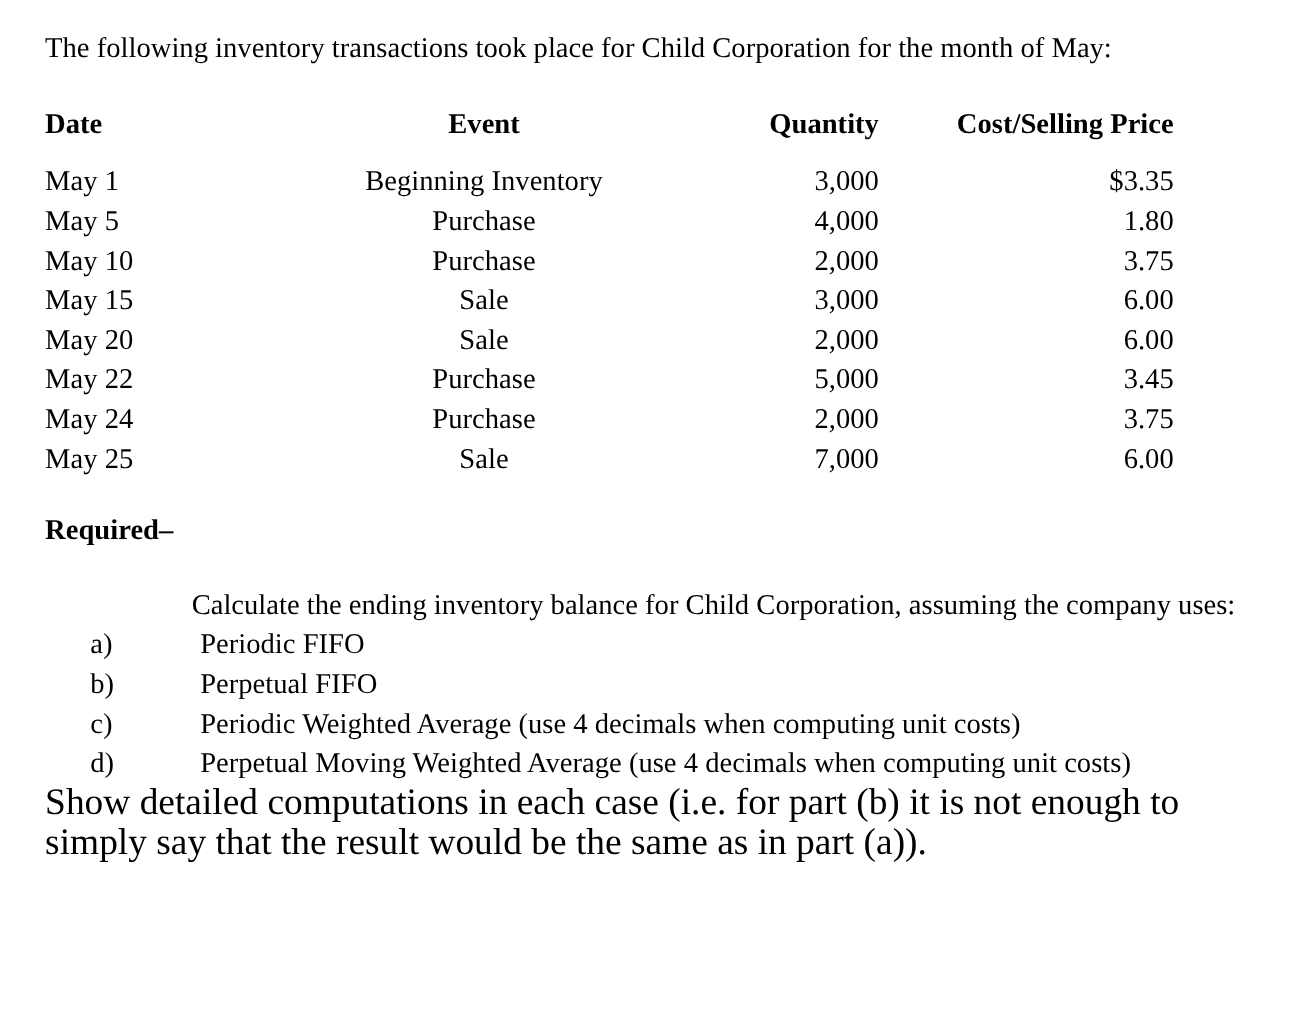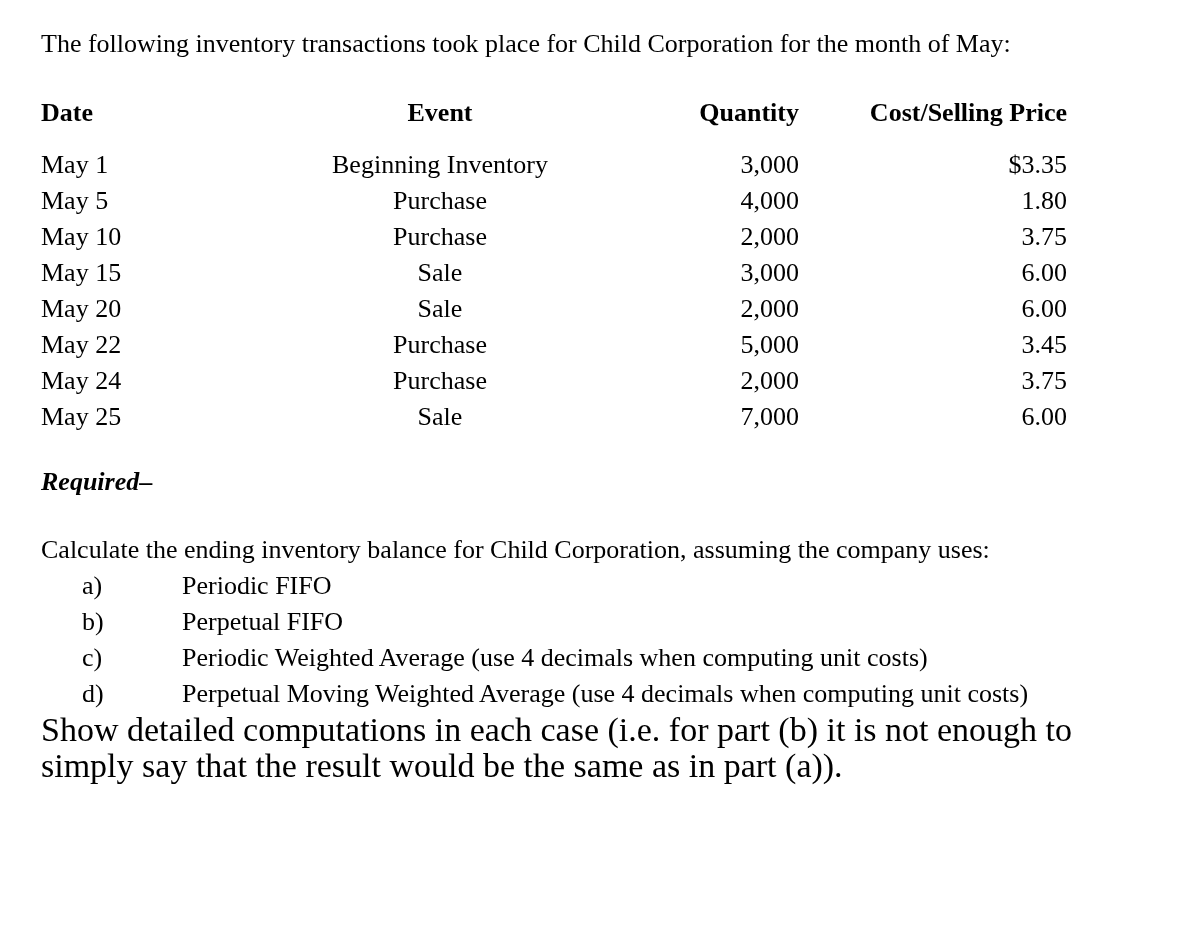--- a/index.html
+++ b/index.html
@@ -62,35 +62,35 @@
 
   
   .required {
     margin: 0;
     margin-top: 29px;
     font-size: 26px;
     line-height: 36px;
   }
   .required .req-word {
     font-weight: bold;
-    font-style: italic;
     text-align: right;
   }
   .required .req-dash {
     font-weight: bold;
     font-style: normal;
   }
 
   
   .calc {
     margin: 0;
     margin-top: 32px;
     width: 1082px;
     font-size: 26px;
     line-height: 36px;
+    text-align: right;
   }
 
   
   .opts {
     list-style: none;
     margin: 0;
     padding: 0;
   }
   .opts li {
     position: relative;

